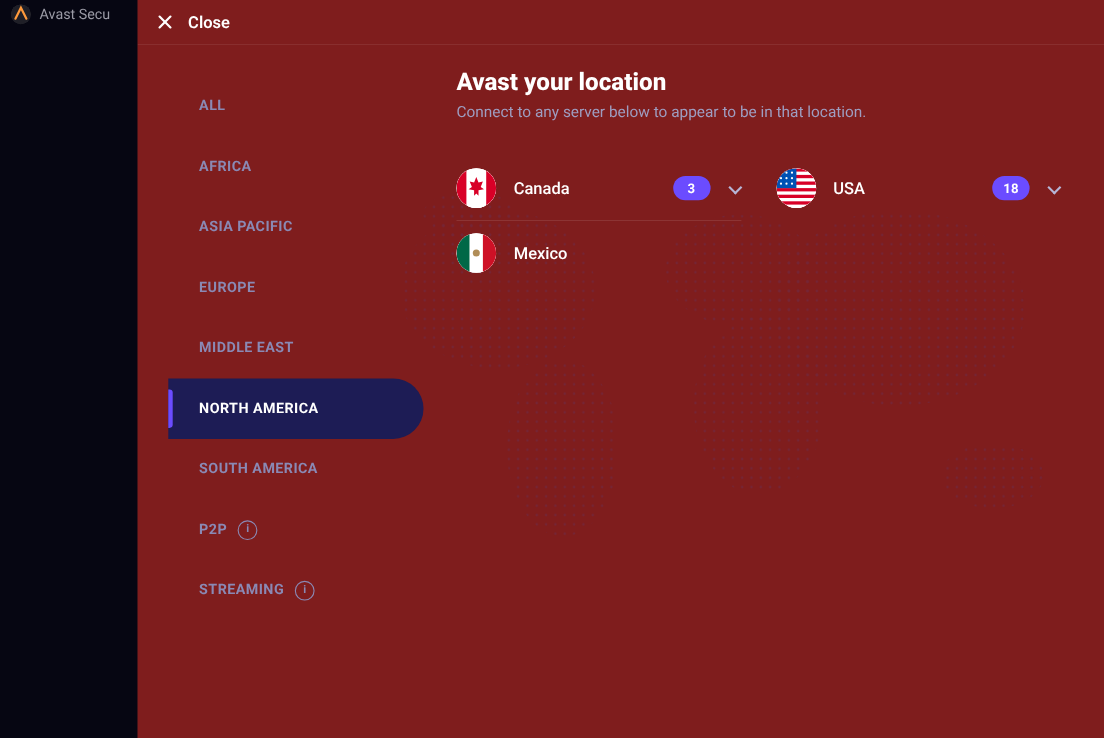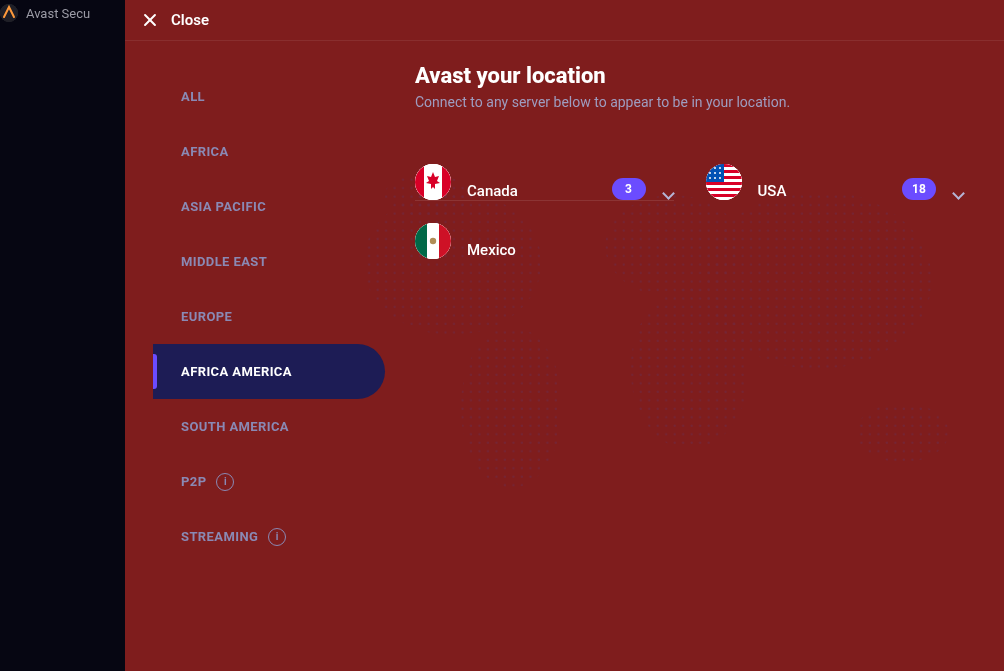--- a/index.html
+++ b/index.html
@@ -18,20 +18,21 @@
     width: 125px;
     background: #060612;
   }
   .appbar {
     position: absolute;
     left: 0; top: 0;
     height: 26px;
     display: flex;
     align-items: center;
     gap: 8px;
+    padding-left: 10px;
     color: #9b9ba6;
     font-size: 13px;
   }
   .app-logo {
     width: 18px; height:18px;
     border-radius: 50%;
     background: #2e2e35;
     display:inline-flex;align-items:center;justify-content:center;
   }
   .panel {
@@ -123,21 +124,21 @@
     color:#9e9dc0;
     margin-bottom:32px;
   }
   .loc-grid{
     display:grid;
     grid-template-columns:1fr 1fr;
     column-gap:32px;
   }
   .loc-row{
     display:flex;
-    align-items:flex-end;
+    align-items:center;
     height:58px;
     border-bottom:1px solid rgba(255,255,255,0.10);
     cursor:pointer;
     gap:16px;
   }
   .loc-row.noborder{ border-bottom:none; }
   .flag{
     width:36px;height:36px;border-radius:50%;
     display:inline-flex;align-items:center;justify-content:center;
     overflow:hidden;flex:0 0 36px;
@@ -206,44 +207,44 @@
       <div class="side-item">
         <span>ALL</span>
       </div>
       <div class="side-item">
         <span>AFRICA</span>
       </div>
       <div class="side-item">
         <span>ASIA PACIFIC</span>
       </div>
       <div class="side-item">
+        <span>EUROPE</span>
+      </div>
+      <div class="side-item">
         <span>MIDDLE EAST</span>
       </div>
-      <div class="side-item">
-        <span>EUROPE</span>
-      </div>
       <div class="side-item active">
-        <span>AFRICA AMERICA</span>
+        <span>NORTH AMERICA</span>
       </div>
       <div class="side-item">
         <span>SOUTH AMERICA</span>
       </div>
       <div class="side-item">
         <span>P2P</span>
         <span class="info-icon">i</span>
       </div>
       <div class="side-item">
         <span>STREAMING</span>
         <span class="info-icon">i</span>
       </div>
     </div>
 
     <div class="main">
       <div class="title">Avast your location</div>
-      <div class="subtitle">Connect to any server below to appear to be in your location.</div>
+      <div class="subtitle">Connect to any server below to appear to be in that location.</div>
 
       <div class="loc-grid">
 
         <div class="loc-row">
           <span class="flag">
             <svg width="36" height="36" viewBox="0 0 36 36">
               <rect width="36" height="36" fill="#fff"></rect>
               <rect x="0" y="0" width="9" height="36" fill="#d80027"></rect>
               <rect x="27" y="0" width="9" height="36" fill="#d80027"></rect>
               <path d="M18 8 L20 13 L24 12 L22 17 L25 19 L20 20 L20 25 L18 23 L16 25 L16 20 L11 19 L14 17 L12 12 L16 13 Z" fill="#d80027"></path>

